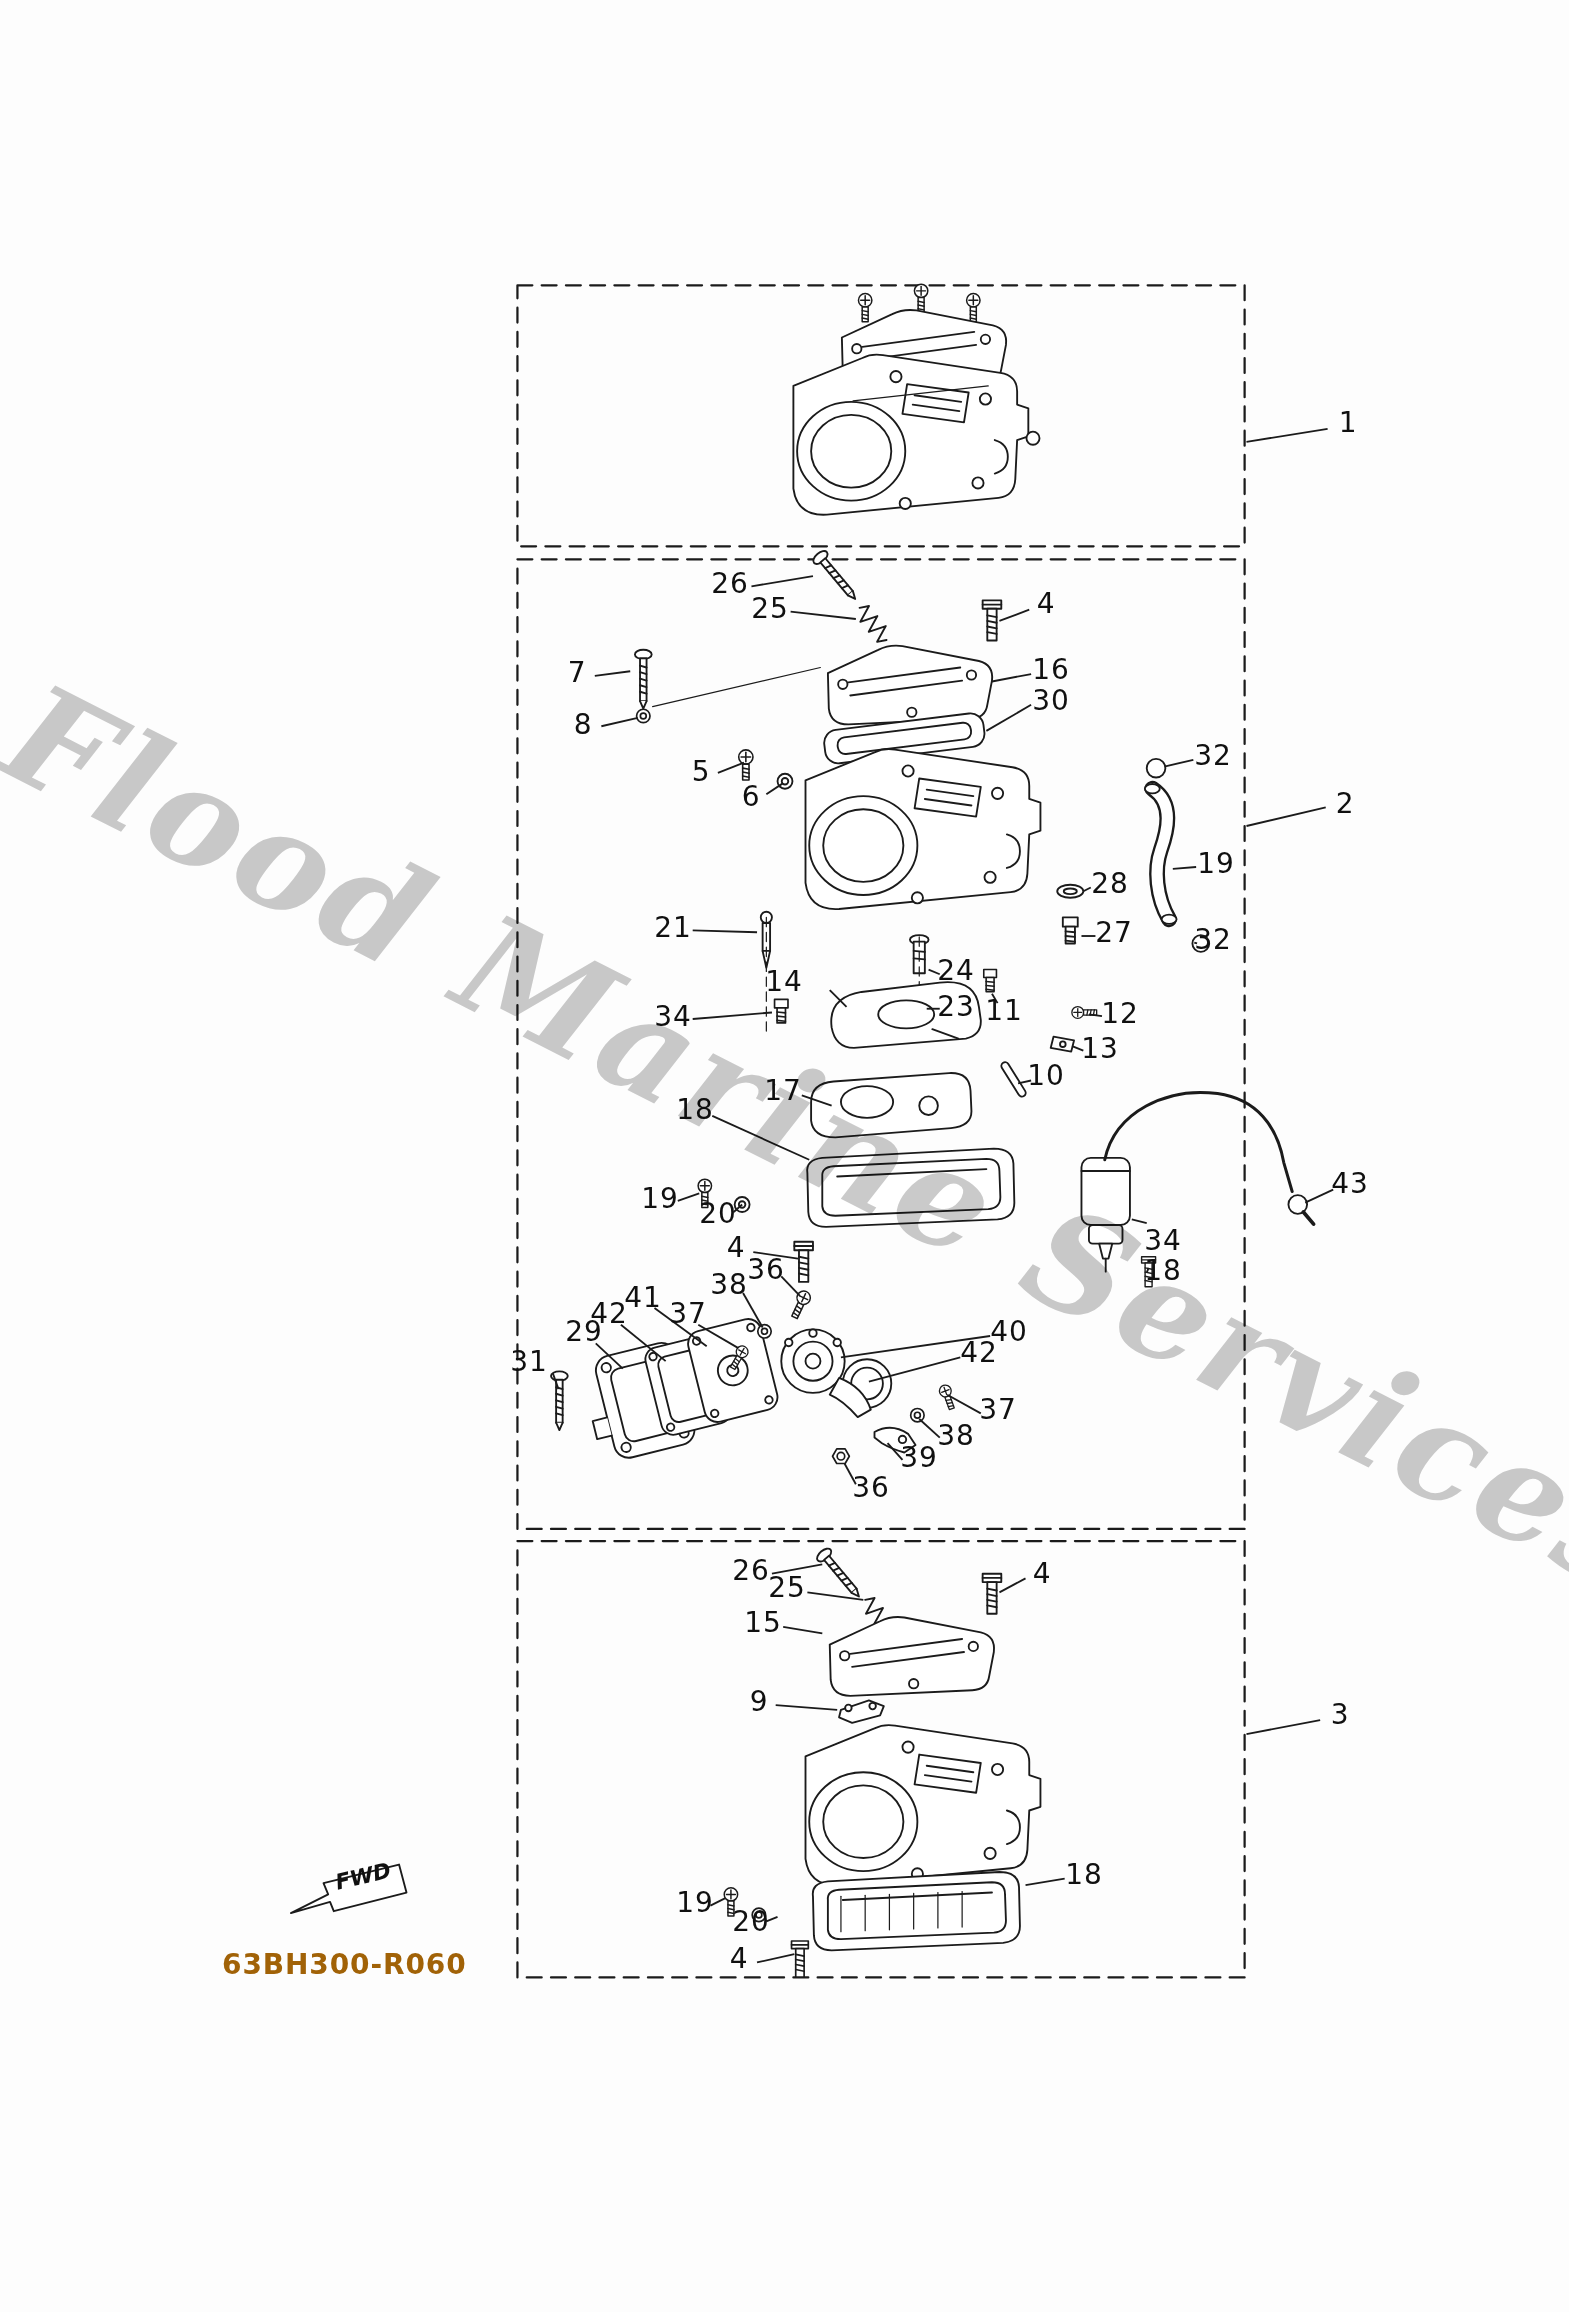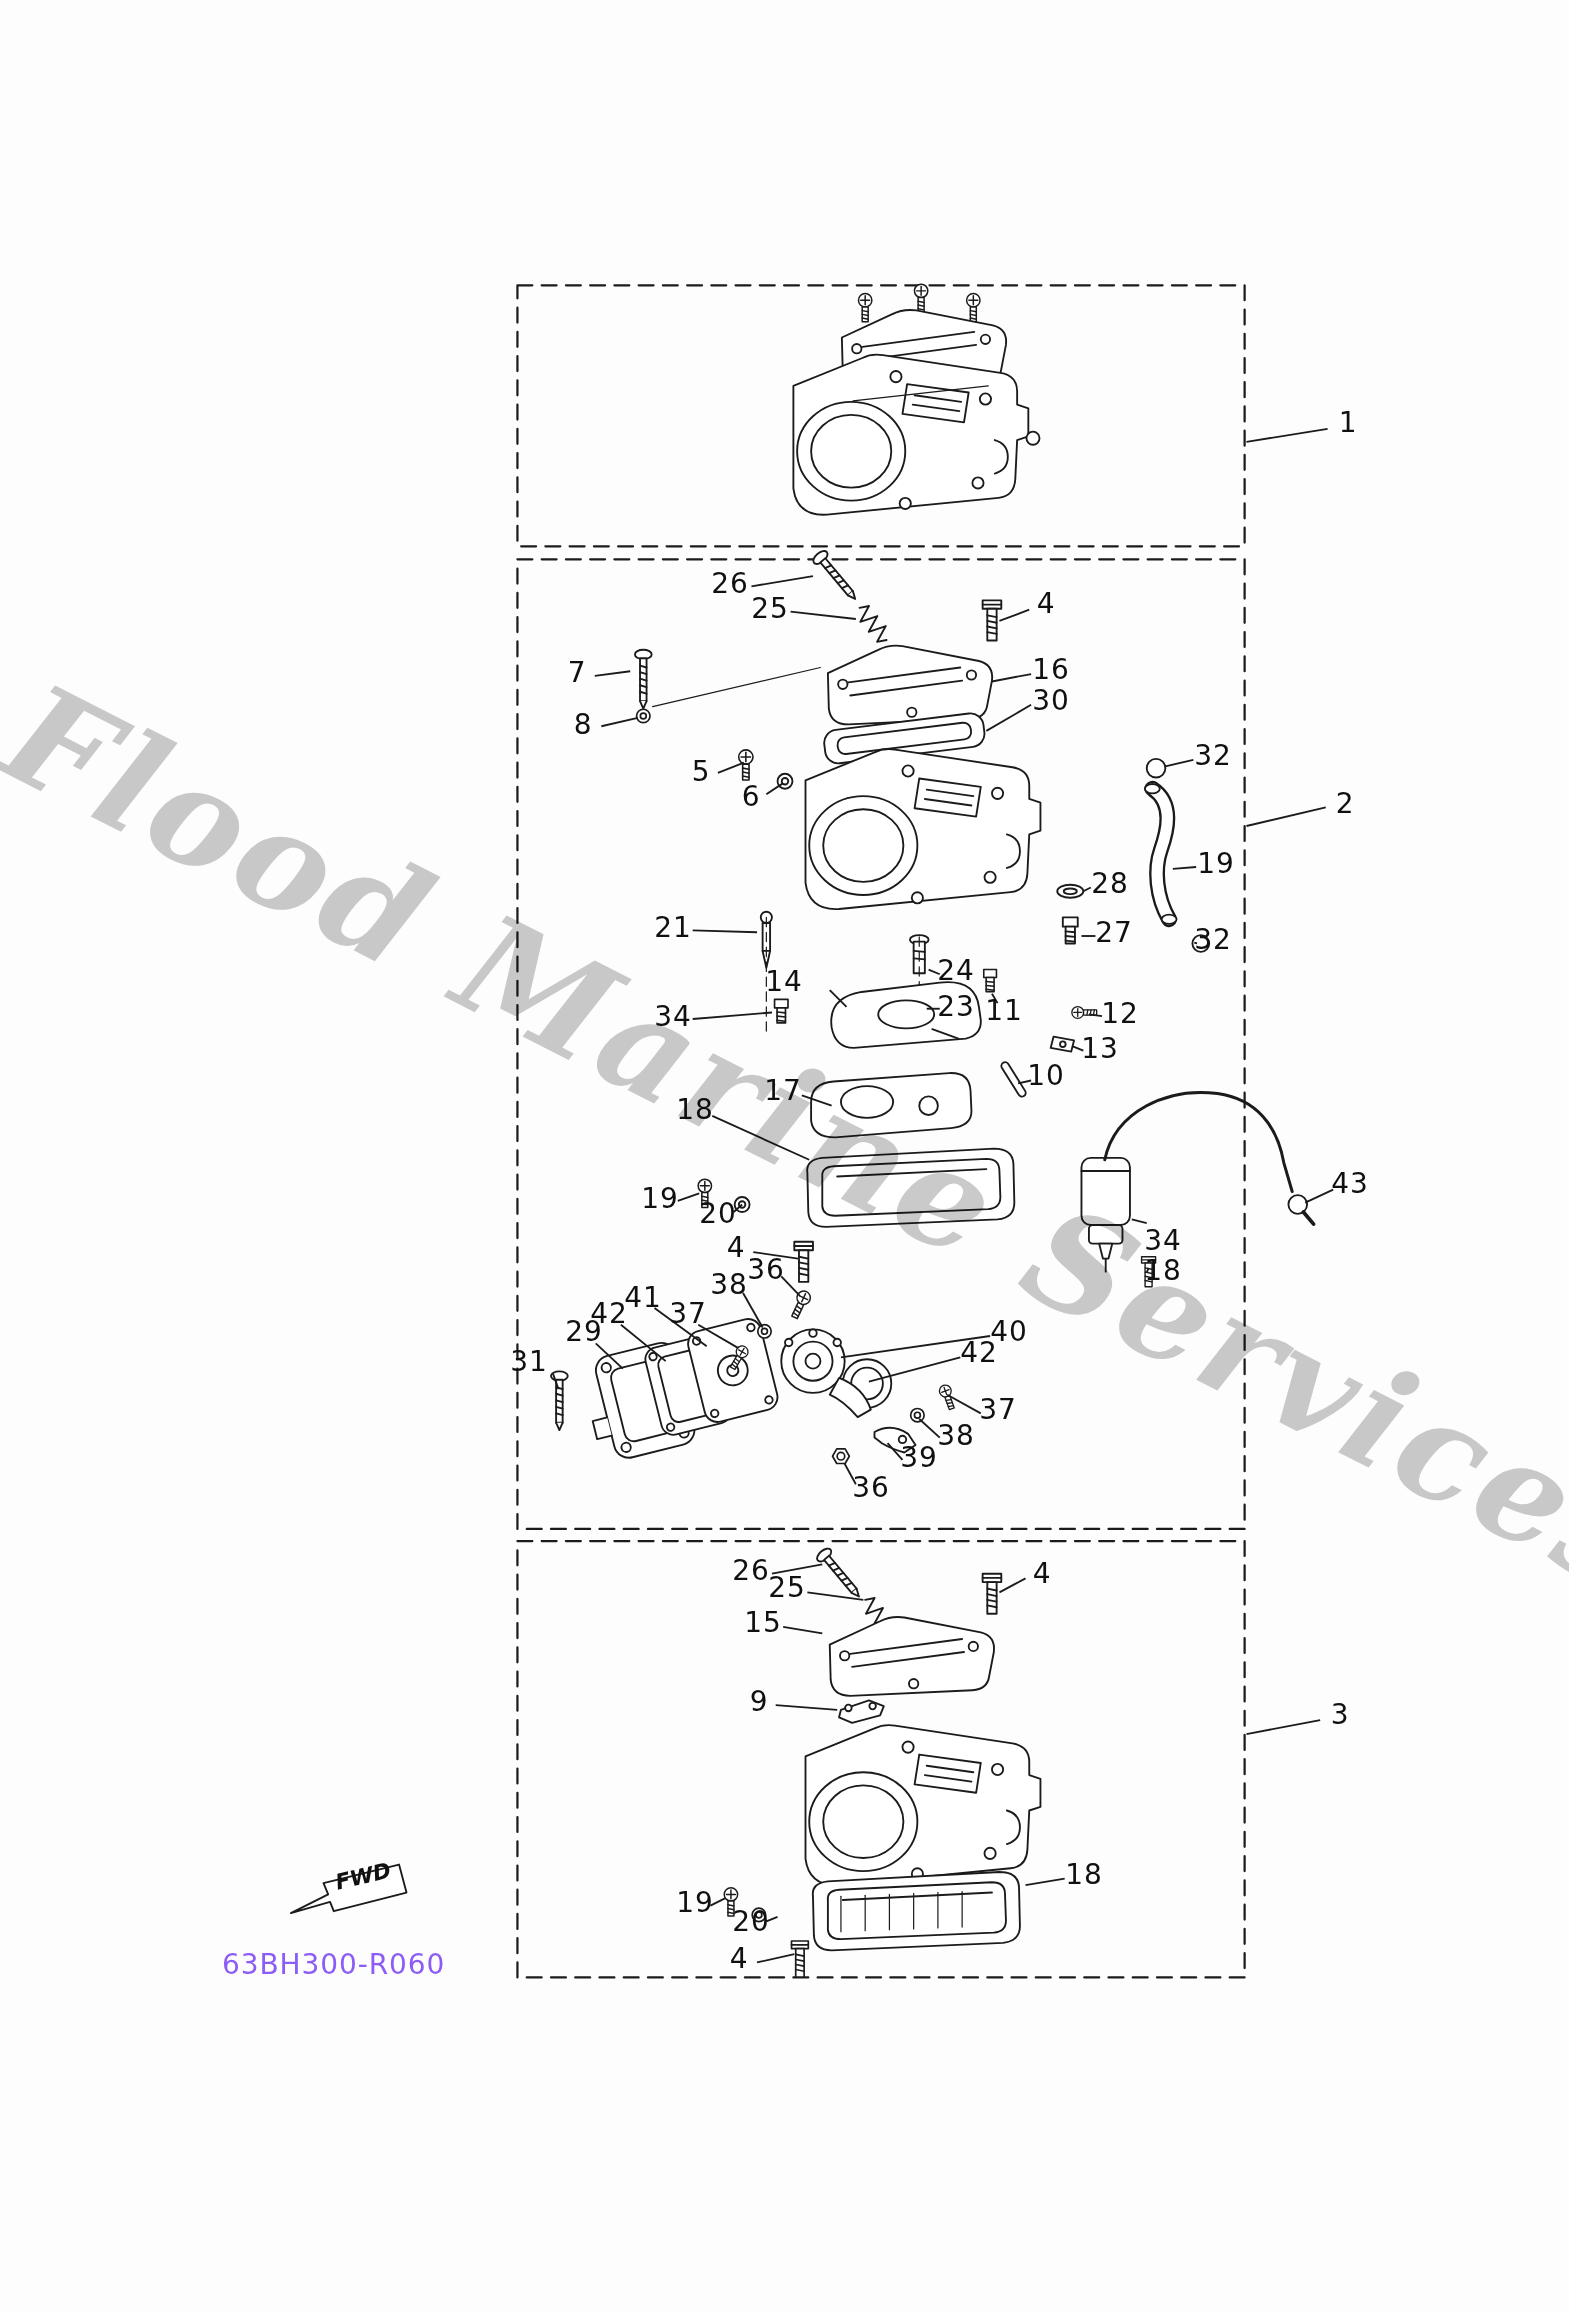--- a/index.html
+++ b/index.html
@@ -21,21 +21,21 @@
   .watermark {
     position:absolute; left:17px; top:643px; z-index:4;
     font-family:"DejaVu Serif", serif; font-style:italic; font-weight:bold;
     font-size:138px; letter-spacing:4.7px; white-space:nowrap;
     color:rgba(158,158,158,0.55);
     transform:rotate(27deg); transform-origin:left center;
     pointer-events:none; mix-blend-mode:multiply;
   }
   .drawing-number {
     position:absolute; left:222px; top:1948px; z-index:3;
-    font-size:28px; color:#8b5cf6; letter-spacing:0.9px;
+    font-size:28px; color:#a16207; letter-spacing:0.9px;font-weight:bold;
   }
   .fwd-text { font-family:"DejaVu Sans", sans-serif; font-style:italic; font-weight:bold; font-size:23px; fill:#101010; stroke:none; }
 </style>
 </head>
 <body>
 
 <div class="page">
 
   <svg class="layer art" viewBox="0 0 1684 2481">
     <defs>

